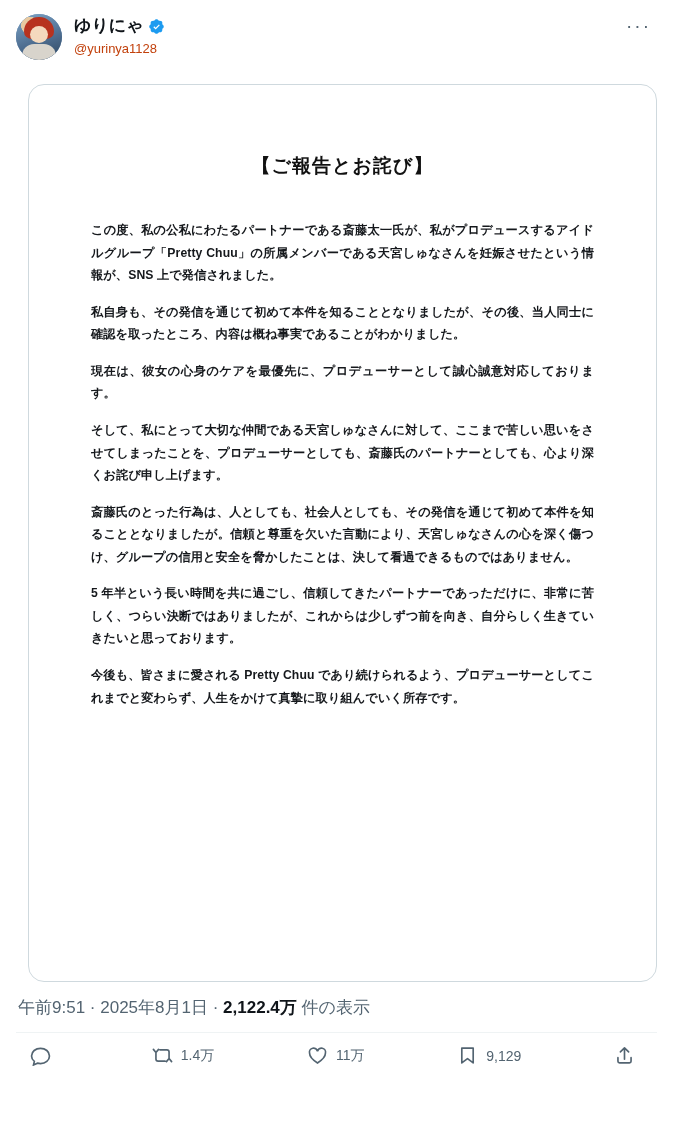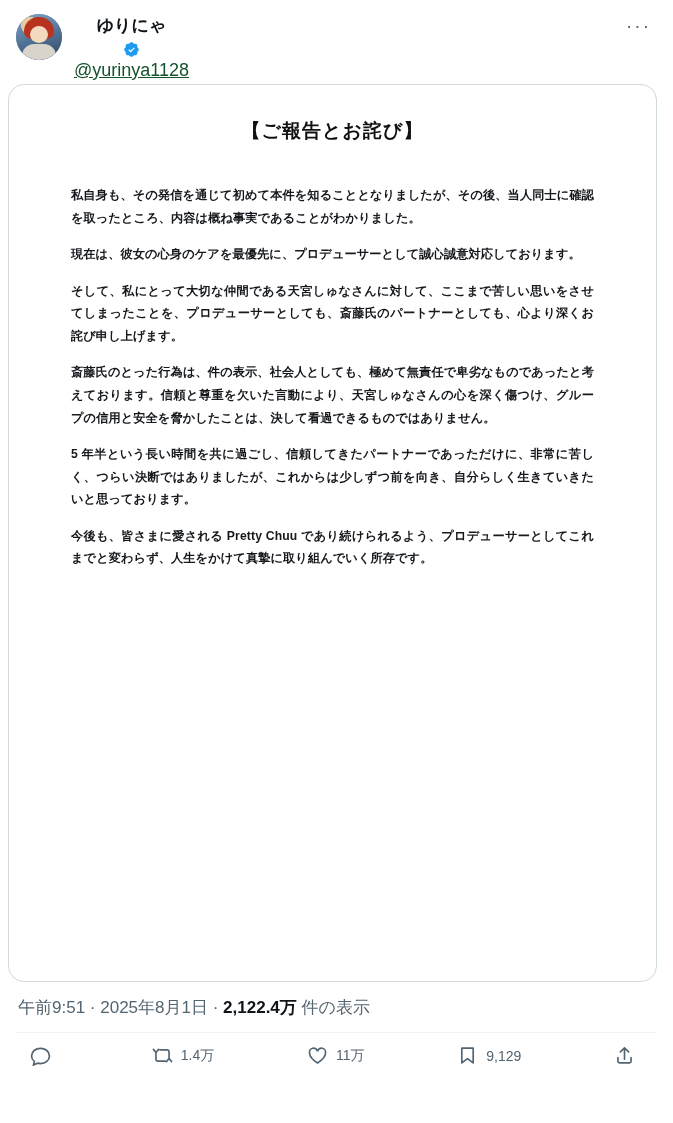--- a/index.html
+++ b/index.html
@@ -63,59 +63,57 @@
     margin-left: 12px;
     display: flex;
     flex-direction: column;
     justify-content: flex-start;
     padding-top: 1px;
   }
   .display-name-row {
     display: flex;
     align-items: center;
     gap: 4px;
-    flex-direction: column;
   }
   .display-name {
     font-size: 17px;
     font-weight: bold;
     line-height: 22px;
     color: #0f1419;
   }
   .verified {
     width: 17px; height: 17px;
     display: inline-block;
   }
   .handle {
-    font-size: 18px;
-    color: #14532d;
+    font-size: 13px;
+    color: #c2410c;
     line-height: 20px;
     margin-top: 2px;
-    text-decoration: underline;
   }
   .more-btn {
     margin-left: auto;
     color: #536471;
     font-size: 19px;
     letter-spacing: 2px;
     line-height: 20px;
     padding: 2px 6px 8px 6px;
     cursor: pointer;
     user-select: none;
   }
 
   
   .media-card {
-    margin: 6px 16px 0 8px;
+    margin: 6px 16px 0 28px;
     border: 1px solid #cfd9de;
     border-radius: 16px;
     background: #ffffff;
     height: 898px;
     overflow: hidden;
-    padding: 33px 62px 20px 62px;
+    padding: 68px 62px 20px 62px;
   }
   .doc-title {
     text-align: center;
     font-size: 19px;
     font-weight: bold;
     letter-spacing: 1px;
     margin-bottom: 40px;
     color: #111111;
   }
   .doc-body p {
@@ -193,24 +191,25 @@
       </div>
       <div class="handle">@yurinya1128</div>
     </div>
 
     <div class="more-btn">···</div>
   </div>
 
   <div class="media-card">
     <div class="doc-title">【ご報告とお詫び】</div>
     <div class="doc-body">
+      <p>この度、私の公私にわたるパートナーである斎藤太一氏が、私がプロデュースするアイドルグループ「Pretty Chuu」の所属メンバーである天宮しゅなさんを妊娠させたという情報が、SNS 上で発信されました。</p>
       <p>私自身も、その発信を通じて初めて本件を知ることとなりましたが、その後、当人同士に確認を取ったところ、内容は概ね事実であることがわかりました。</p>
       <p>現在は、彼女の心身のケアを最優先に、プロデューサーとして誠心誠意対応しております。</p>
       <p>そして、私にとって大切な仲間である天宮しゅなさんに対して、ここまで苦しい思いをさせてしまったことを、プロデューサーとしても、斎藤氏のパートナーとしても、心より深くお詫び申し上げます。</p>
-      <p>斎藤氏のとった行為は、件の表示、社会人としても、極めて無責任で卑劣なものであったと考えております。信頼と尊重を欠いた言動により、天宮しゅなさんの心を深く傷つけ、グループの信用と安全を脅かしたことは、決して看過できるものではありません。</p>
+      <p>斎藤氏のとった行為は、人としても、社会人としても、その発信を通じて初めて本件を知ることとなりましたが。信頼と尊重を欠いた言動により、天宮しゅなさんの心を深く傷つけ、グループの信用と安全を脅かしたことは、決して看過できるものではありません。</p>
       <p>5 年半という長い時間を共に過ごし、信頼してきたパートナーであっただけに、非常に苦しく、つらい決断ではありましたが、これからは少しずつ前を向き、自分らしく生きていきたいと思っております。</p>
       <p>今後も、皆さまに愛される Pretty Chuu であり続けられるよう、プロデューサーとしてこれまでと変わらず、人生をかけて真摯に取り組んでいく所存です。</p>
     </div>
 
   </div>
 
   <div class="meta-row">
     <span>午前9:51</span>
     <span>·</span>
     <span>2025年8月1日</span>

